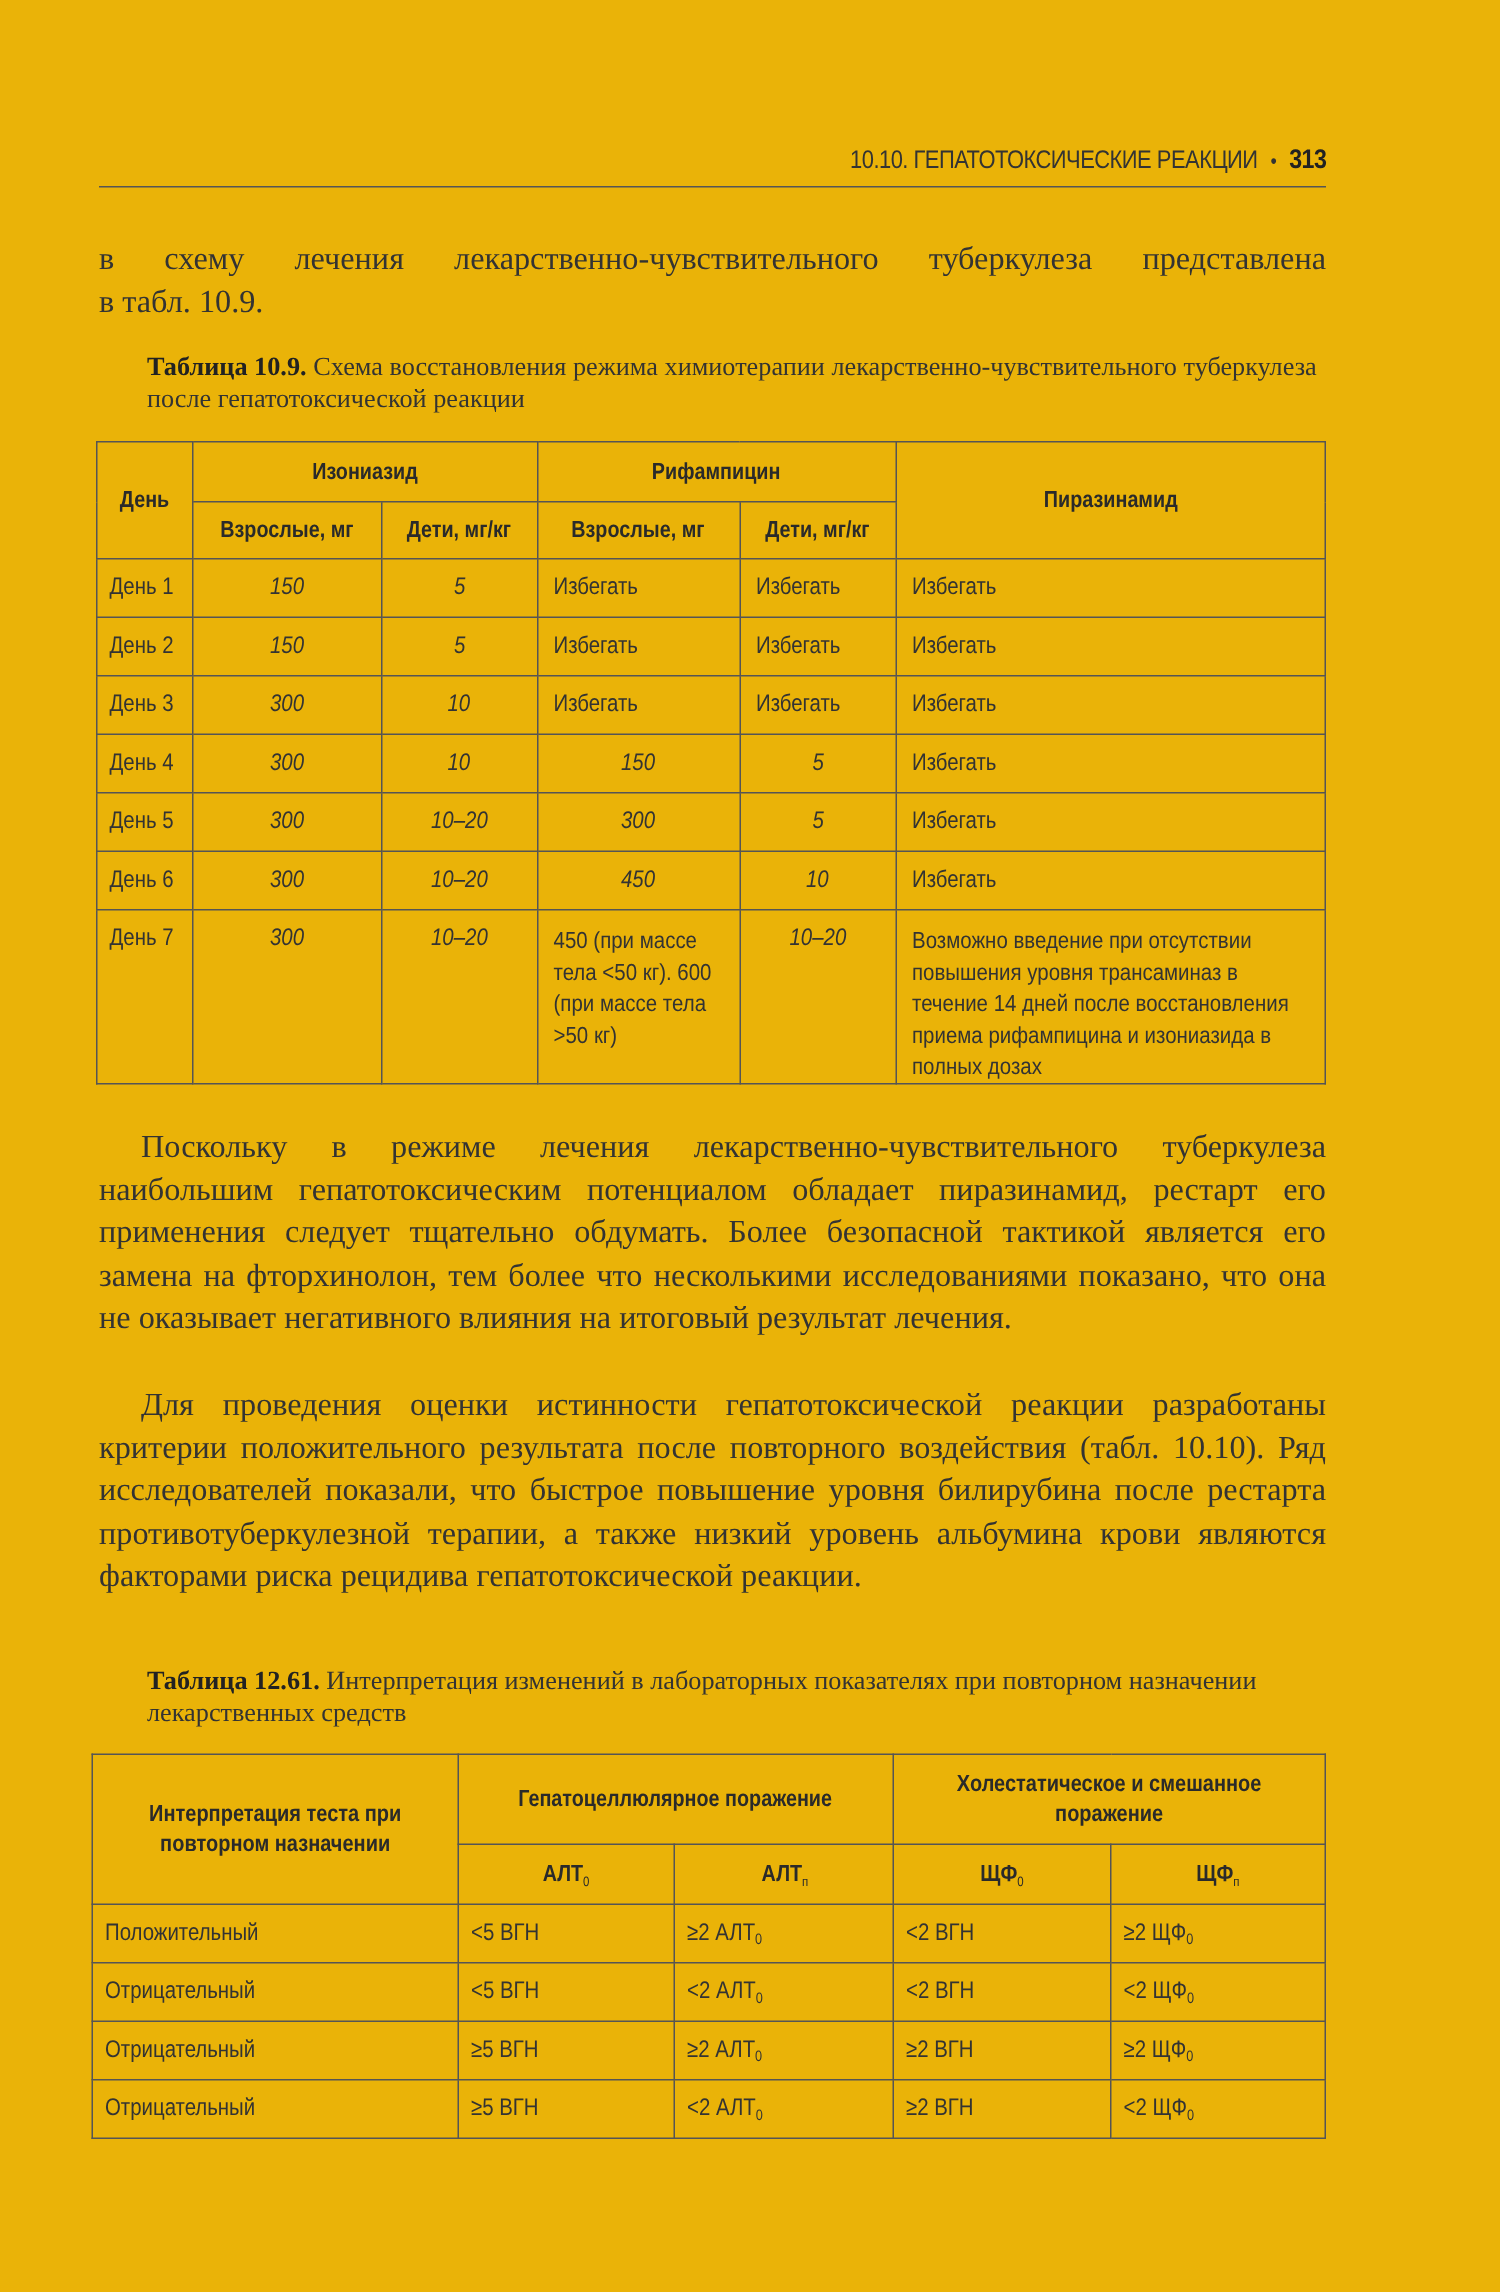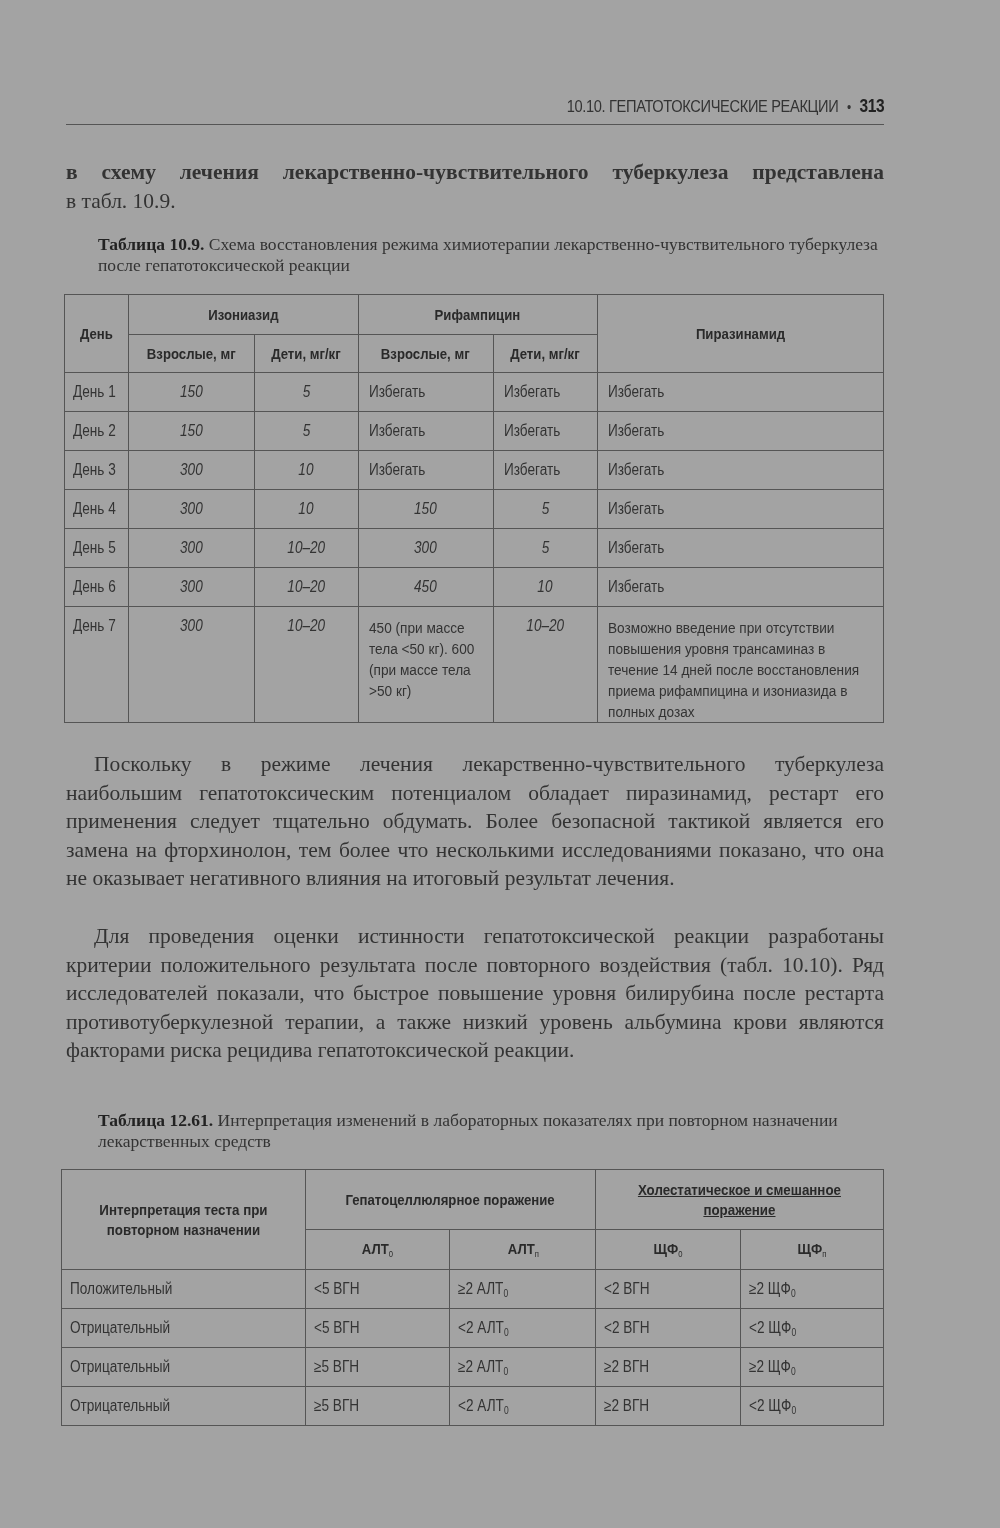--- a/index.html
+++ b/index.html
@@ -1,17 +1,17 @@
 <!DOCTYPE html>
 <html><head>
 <meta charset="utf-8">
 <style>
   html, body { margin: 0; padding: 0; background: #ffffff; }
   body { width: 1000px; height: 1528px; position: relative; overflow: hidden; color: #2a2a2a; }
-  .page { position: absolute; left: 0; top: 0; width: 1000px; height: 1528px; background: #a3a3a3; }
+  .page { position: absolute; left: 0; top: 0; width: 1000px; height: 1528px; background: #eab308; }
 
   .running-head { position: absolute; left: 66px; top: 92px; width: 818px; height: 32px; border-bottom: 1.5px solid #555; }
   .running-head .rh-text { position: absolute; right: 0; top: 4px; font-family: "Liberation Sans Narrow", "Liberation Sans", sans-serif; font-size: 17px; letter-spacing: -0.4px; color: #333; transform: scaleX(0.86); transform-origin: right center; white-space: nowrap; }
   .rh-text .bullet { margin: 0 10px; font-size: 14px; }
   .rh-text .pageno { font-weight: bold; font-size: 18px; color: #222; }
 
   .serif { font-family: "Liberation Serif", "DejaVu Serif", serif; }
   .para { position: absolute; left: 66px; width: 818px; font-size: 21.5px; line-height: 28.5px; color: #333; text-align: justify; text-align-last: left; }
   .para .indent { display: inline-block; width: 28px; }
 
@@ -42,21 +42,21 @@
 </head>
 <body>
 
 <div class="page">
 
   <div class="running-head">
     <span class="rh-text"><span>10.10. ГЕПАТОТОКСИЧЕСКИЕ РЕАКЦИИ</span><span class="bullet">•</span><span class="pageno">313</span></span>
   </div>
 
   <div class="para serif" style="top:158px;">
-    <span style="display:block;text-align:justify;text-align-last:justify;font-weight:bold;">в схему лечения лекарственно-чувствительного туберкулеза представлена</span>
+    <span style="display:block;text-align:justify;text-align-last:justify;">в схему лечения лекарственно-чувствительного туберкулеза представлена</span>
     <span style="display:block;">в табл. 10.9.</span>
   </div>
 
   <div class="caption serif" style="top:234px;">
     <b>Таблица 10.9.</b>
     <span>Схема восстановления режима химиотерапии лекарственно-чувствительного туберкулеза после гепатотоксической реакции</span>
   </div>
 
   <table class="tbl" id="t109">
     <colgroup>
@@ -161,21 +161,21 @@
         <col style="width:146px">
         <col style="width:145px">
         <col style="width:143px">
     </colgroup>
     <tbody>
         <tr style="height:60px">
       <th rowspan="2" style="padding:0 14px;">
             <span style="display:block;transform:scaleX(0.86);width:116%;margin-left:-8%;line-height:20px;">Интерпретация теста при повторном назначении</span>
           </th>
       <th colspan="2"><span class="condc">Гепатоцеллюлярное поражение</span></th>
-      <th colspan="2" style="padding:0 30px;text-decoration:underline;">
+      <th colspan="2" style="padding:0 30px;">
             <span style="display:block;transform:scaleX(0.86);width:116%;margin-left:-8%;line-height:20px;">Холестатическое и смешанное поражение</span>
           </th>
     </tr>
     <tr style="height:40px">
       <th><span class="condc"><span>АЛТ</span><sub>0</sub></span></th>
       <th><span class="condc"><span>АЛТ</span><sub>п</sub></span></th>
       <th><span class="condc"><span>ЩФ</span><sub>0</sub></span></th>
       <th><span class="condc"><span>ЩФ</span><sub>п</sub></span></th>
     </tr>
     <tr>

